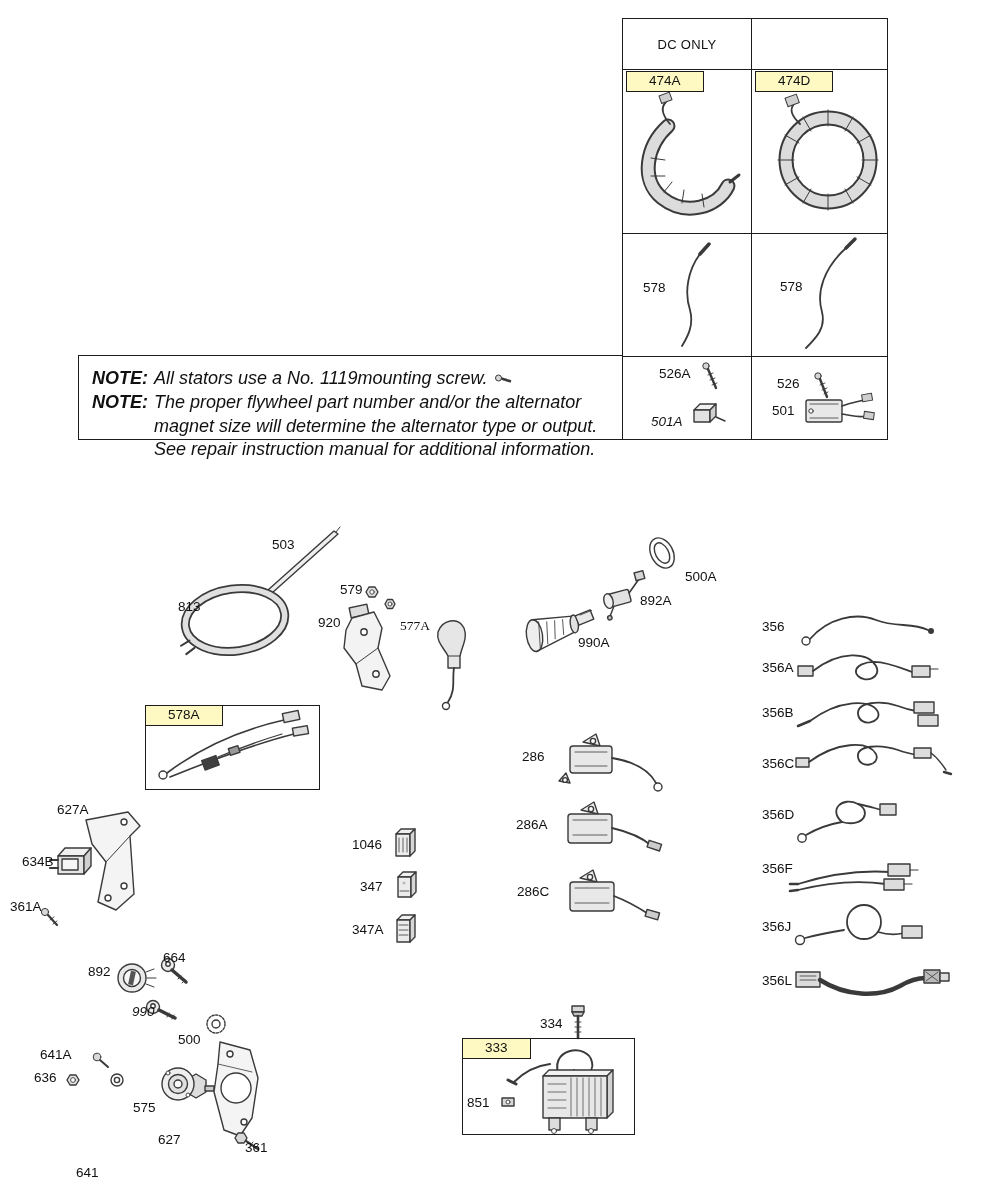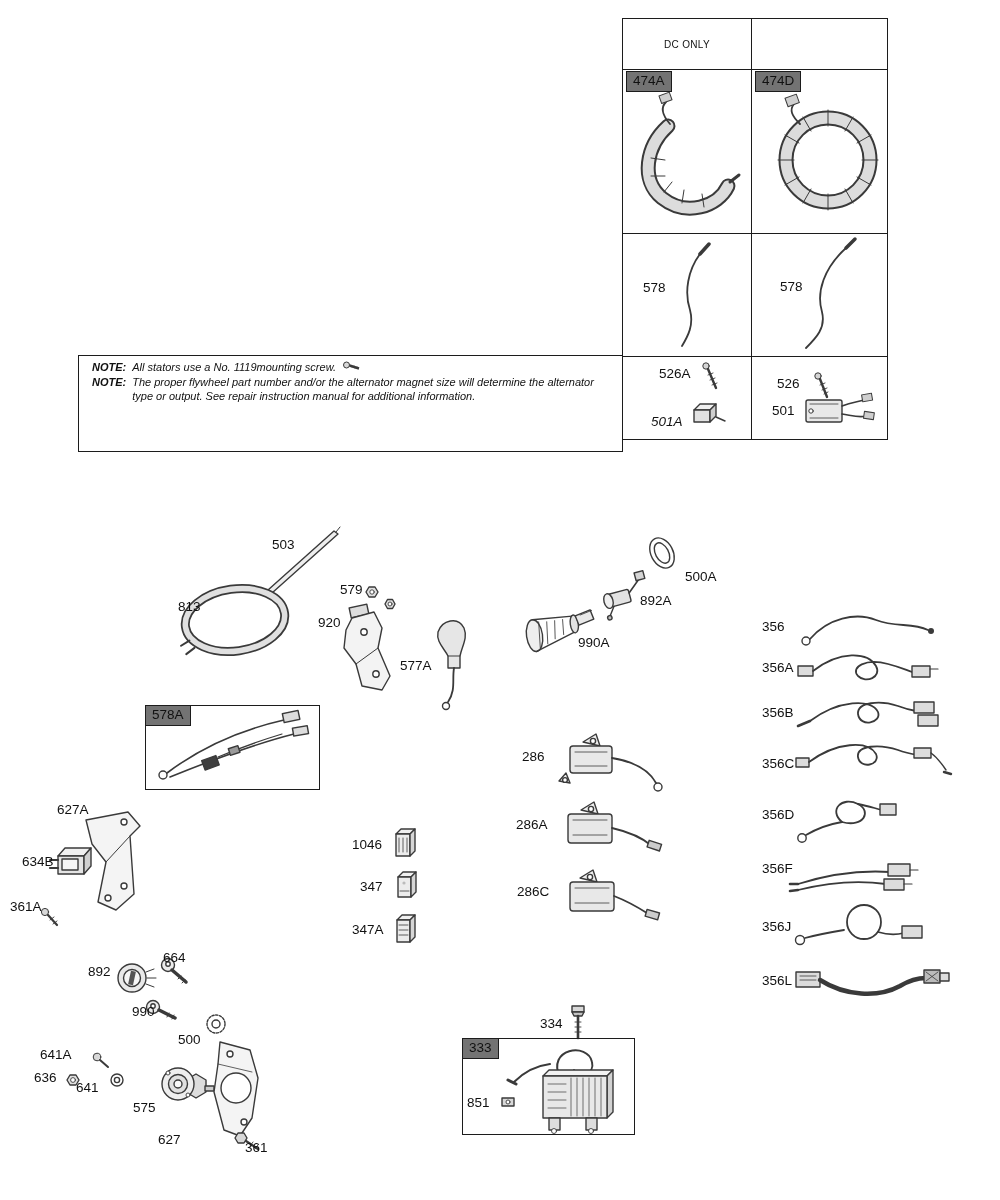--- a/index.html
+++ b/index.html
@@ -2,32 +2,32 @@
 <html><head>
 <meta charset="utf-8">
 <style>
   * { margin:0; padding:0; box-sizing:border-box; }
   html,body { background:#ffffff; }
   body { font-family:"Liberation Sans", sans-serif; color:#111; }
   .canvas { position:relative; width:1000px; height:1200px; background:#fff; overflow:hidden; }
   .layer { position:absolute; left:0; top:0; }
 
   .plabel { position:absolute; font-size:13.5px; color:#111; white-space:nowrap; line-height:1.1; }
-  .plabel.boxed { border:1.4px solid #1c1c1c; padding:2px 6px; background:#737373; z-index:5; }
+  .plabel.boxed { border:1.4px solid #1c1c1c; padding:2px 22px; background:#fef9c3; z-index:5; }
 
   .gtable { position:absolute; left:622px; top:18px; width:266px; height:422px; border:1.5px solid #1c1c1c; background:transparent; }
   .gtable .vline { position:absolute; left:128px; top:0; height:100%; border-left:1.5px solid #1c1c1c; }
   .gtable .hline { position:absolute; left:0; width:100%; border-top:1.5px solid #1c1c1c; }
   .th { position:absolute; top:0; height:50px; display:flex; align-items:center; justify-content:center;
-        font-size:10px; letter-spacing:0.3px; }
+        font-size:13px; letter-spacing:0.3px; }
   .th.left { left:0; width:128px; }
   .th.right { left:128px; width:138px; }
 
-  .notebox { position:absolute; left:78px; top:355px; width:545px; height:97px; border:1.5px solid #1c1c1c;
-             padding:4px 10px 6px 13px; font-size:11px; font-style:italic; background:#fff; }
+  .notebox { position:absolute; left:78px; top:355px; width:545px; height:85px; border:1.5px solid #1c1c1c;
+             padding:11px 10px 6px 13px; font-size:18px; font-style:italic; background:#fff; }
   .noterow { display:flex; gap:6px; line-height:1.32; }
   .noteprefix { font-weight:bold; white-space:nowrap; }
   .notetext { flex:1; }
   .screwglyph { vertical-align:-1px; margin-left:6px; }
 
   .obox { position:absolute; border:1.4px solid #1c1c1c; background:transparent; }
 </style>
 </head>
 <body>
 
@@ -437,21 +437,21 @@
   <div class="obox" style="left:145px;top:705px;width:175px;height:85px;"></div>
   <div class="plabel boxed" style="left:145px;top:705px;">578A</div>
 
   <div class="obox" style="left:462px;top:1038px;width:173px;height:97px;"></div>
   <div class="plabel boxed" style="left:462px;top:1038px;">333</div>
 
   <div class="plabel" style="left:272px;top:538px;">503</div>
   <div class="plabel" style="left:178px;top:600px;">813</div>
   <div class="plabel" style="left:340px;top:583px;">579</div>
   <div class="plabel" style="left:318px;top:616px;">920</div>
-  <div class="plabel" style="left:400px;top:659px;">577A</div>
+  <div class="plabel" style="left:400px;top:619px;font-family:Liberation Serif, serif;">577A</div>
   <div class="plabel" style="left:685px;top:570px;">500A</div>
   <div class="plabel" style="left:640px;top:594px;">892A</div>
   <div class="plabel" style="left:578px;top:636px;">990A</div>
 
   <div class="plabel" style="left:762px;top:620px;">356</div>
   <div class="plabel" style="left:762px;top:661px;">356A</div>
   <div class="plabel" style="left:762px;top:706px;">356B</div>
   <div class="plabel" style="left:762px;top:757px;">356C</div>
   <div class="plabel" style="left:762px;top:808px;">356D</div>
   <div class="plabel" style="left:762px;top:862px;">356F</div>
@@ -465,25 +465,25 @@
   <div class="plabel" style="left:57px;top:803px;">627A</div>
   <div class="plabel" style="left:22px;top:855px;">634B</div>
   <div class="plabel" style="left:10px;top:900px;">361A</div>
 
   <div class="plabel" style="left:352px;top:838px;">1046</div>
   <div class="plabel" style="left:360px;top:880px;">347</div>
   <div class="plabel" style="left:352px;top:923px;">347A</div>
 
   <div class="plabel" style="left:88px;top:965px;">892</div>
   <div class="plabel" style="left:163px;top:951px;">664</div>
-  <div class="plabel" style="left:132px;top:1005px;">990</div>
+  <div class="plabel" style="left:132px;top:1005px;font-style:italic;">990</div>
   <div class="plabel" style="left:178px;top:1033px;">500</div>
   <div class="plabel" style="left:40px;top:1048px;">641A</div>
   <div class="plabel" style="left:34px;top:1071px;">636</div>
-  <div class="plabel" style="left:76px;top:1081px;text-align:right;">641</div>
+  <div class="plabel" style="left:76px;top:1166px;text-align:right;">641</div>
   <div class="plabel" style="left:133px;top:1101px;">575</div>
   <div class="plabel" style="left:158px;top:1133px;">627</div>
   <div class="plabel" style="left:220px;top:1141px;margin-left:25px;">361</div>
 
   <div class="plabel" style="left:540px;top:1017px;">334</div>
   <div class="plabel" style="left:467px;top:1096px;">851</div>
 
 </div>
 
 </body></html>

